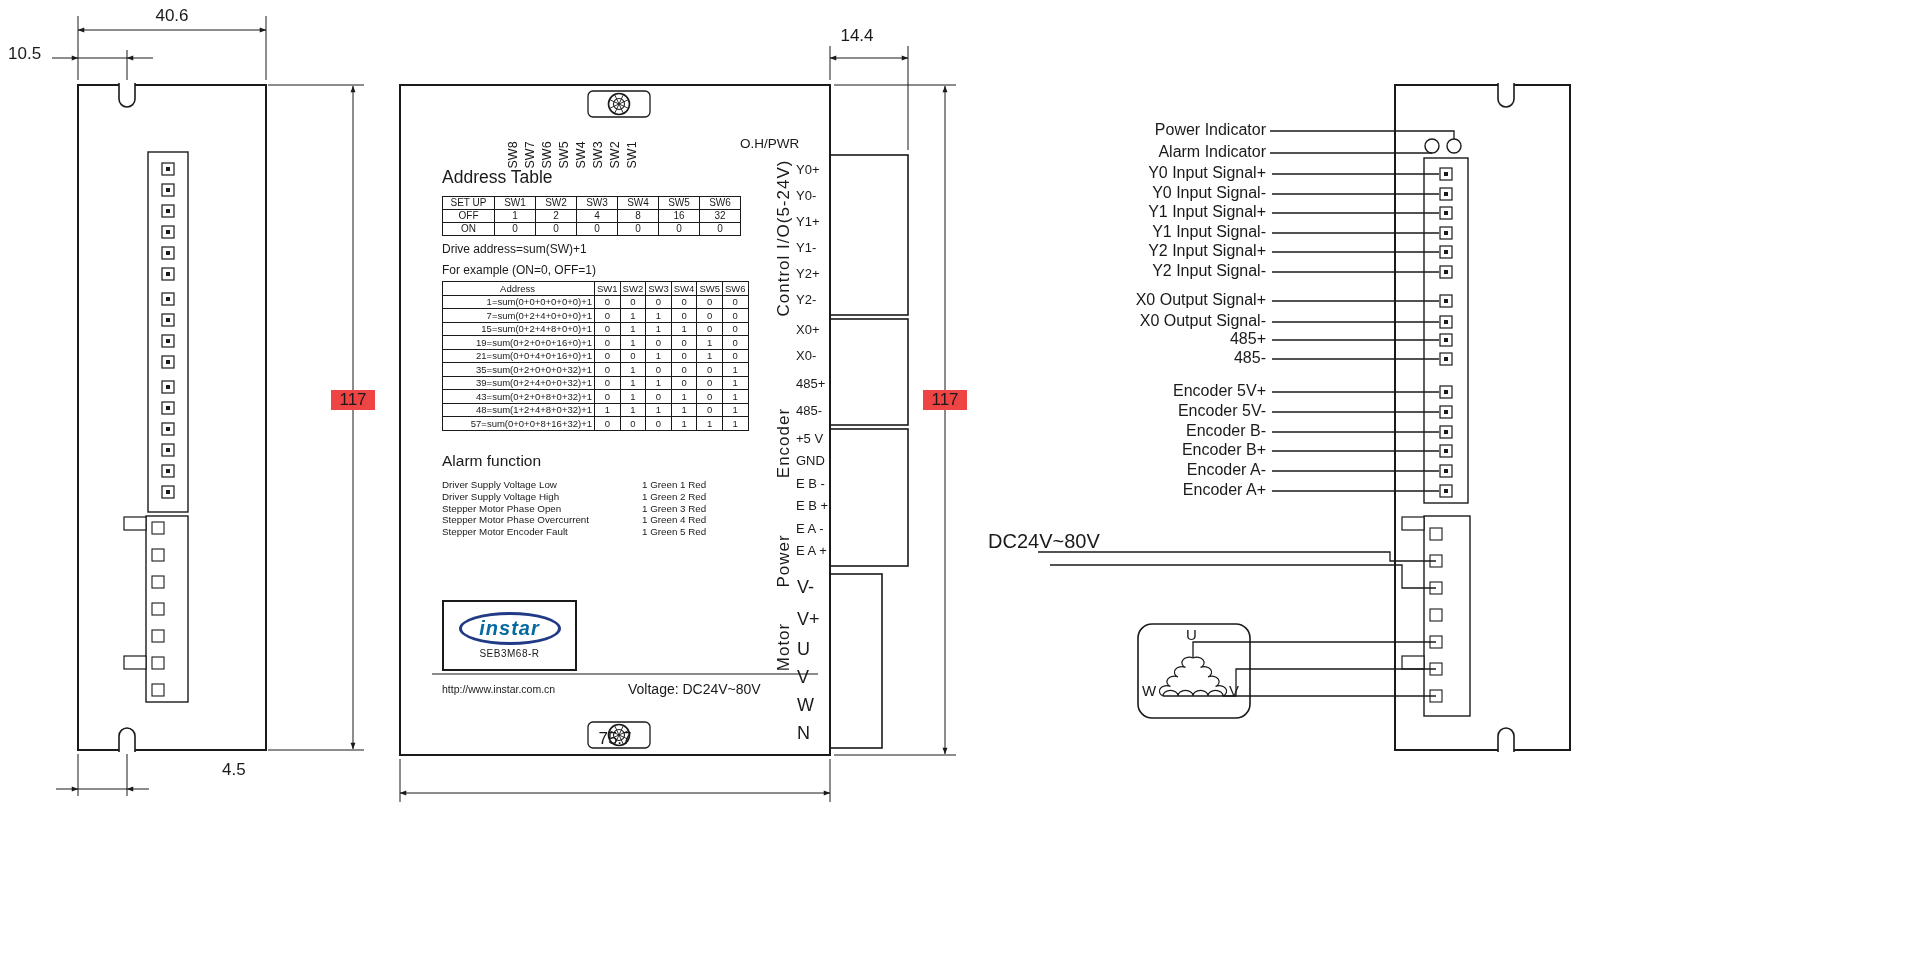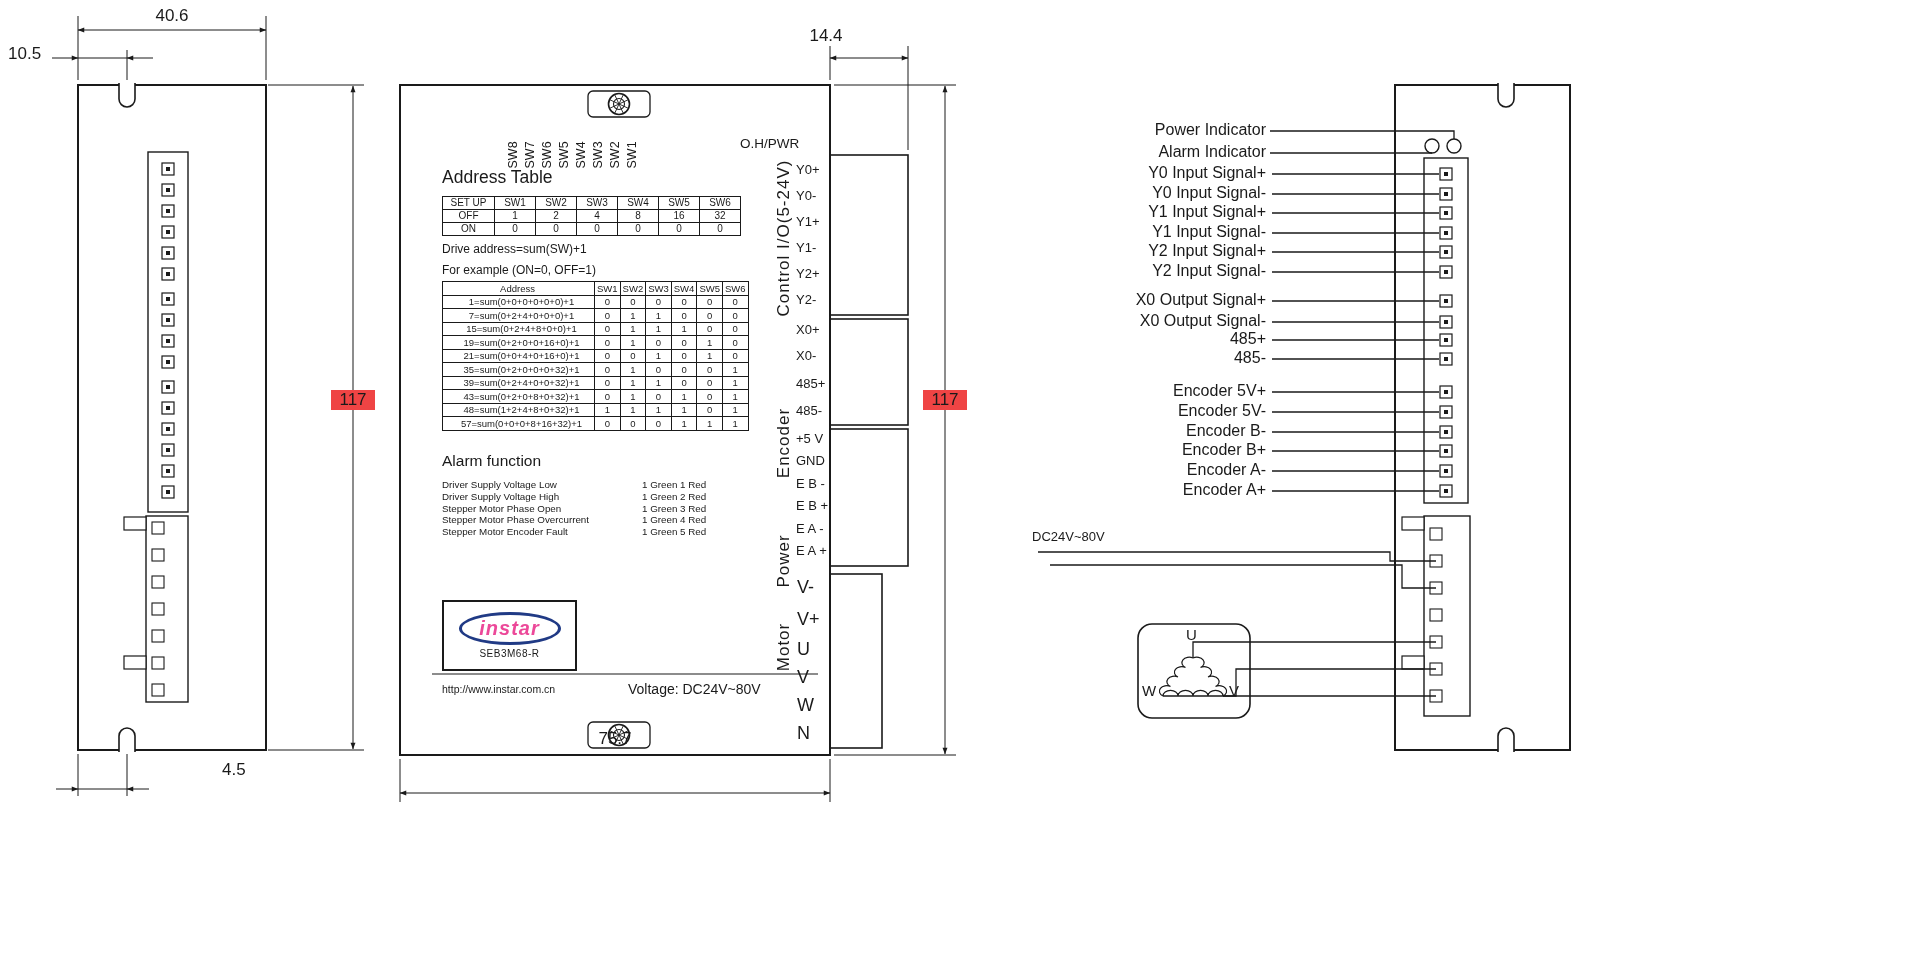--- a/index.html
+++ b/index.html
@@ -15,36 +15,36 @@
   .h1{left:442px;top:167px;font-size:17.5px}
   .h2{left:442px;top:452px;font-size:15.5px}
   .note{font-size:12px}
   .tbl{position:absolute;border-collapse:collapse;table-layout:fixed}
   .tbl td{border:1.2px solid #1a1a1a;text-align:center;padding:0 2px;line-height:1;white-space:nowrap;height:13px;font-size:10px;overflow:hidden}
   .setup{left:442px;top:196px}
   .setup td{width:41px}
   .setup td:first-child{width:52px}
   .addr{left:442px;top:281px}
   .addr td{font-size:9.5px;height:13.5px;width:25px}
-  .addr td:first-child{width:152px;text-align:center;padding-left:8px}
+  .addr td:first-child{width:152px;text-align:right;padding-left:8px}
   .addr tr:first-child td:first-child{text-align:center;padding-left:0}
   .alarms{position:absolute;left:442px;top:479px;width:300px}
   .arow{display:flex;font-size:9.8px;line-height:11.8px}
   .an{width:200px}
   .logobox{position:absolute;left:442px;top:600px;width:135px;height:71px;border:2px solid #1a1a1a;background:#fff;display:flex;flex-direction:column;align-items:center;justify-content:center;gap:3px}
   .logoellipse{width:102px;height:33px;border:3px solid #203a85;border-radius:50%;display:flex;align-items:center;justify-content:center}
-  .logotext{font-size:20px;font-weight:bold;font-style:italic;color:#ec4899;letter-spacing:1px}
+  .logotext{font-size:20px;font-weight:bold;font-style:italic;color:#0369a1;letter-spacing:1px}
   .model{font-size:10px;letter-spacing:.5px}
   .web{left:442px;top:683px;font-size:10.5px}
   .volt{left:628px;top:681px;font-size:14px}
   .grp{position:absolute;font-size:17px;letter-spacing:1px;text-align:center;height:18px;line-height:18px;transform:rotate(-90deg)}
   .term{position:absolute;left:796px;font-size:13px}
   .term.big{left:797px;font-size:18px}
   .wl{position:absolute;left:1040px;width:226px;text-align:right;font-size:16px}
-  .dc{left:1032px;top:530px;font-size:13px}
+  .dc{left:988px;top:530px;font-size:20px}
   .ml{position:absolute;font-size:15px}
 </style>
 </head>
 <body>
 
 <div class="canvas">
 
 <svg class="art" width="1925" height="965" viewBox="0 0 1925 965">
   <defs>
     <marker id="arr" viewBox="0 0 10 10" refX="9.6" refY="5" markerWidth="12" markerHeight="6.5" orient="auto-start-reverse">
@@ -182,21 +182,21 @@
     <path d="M1193,658 V642 H1436"></path>
     <path d="M1223,696 H1236 V669 H1436"></path>
     <path d="M1163,696 H1436"></path>
   </g>
 </svg>
 
 <div class="t dim" style="left:132px;top:6px;width:80px;text-align:center">40.6</div>
 <div class="t dim" style="left:8px;top:44px">10.5</div>
 <div class="t dim dimbg" style="left:331px;top:390px;width:44px;text-align:center">117</div>
 <div class="t dim" style="left:222px;top:760px">4.5</div>
-<div class="t dim" style="left:786px;top:26px;width:80px;text-align:center">14.4</div>
+<div class="t dim" style="left:817px;top:26px;width:80px;text-align:center">14.4</div>
 <div class="t dim dimbg" style="left:923px;top:390px;width:44px;text-align:center">117</div>
 <div class="t dim" style="left:575px;top:729px;width:80px;text-align:center">75.7</div>
 
 <div class="t sw" style="left:488px">SW8</div>
 <div class="t sw" style="left:505px">SW7</div>
 <div class="t sw" style="left:522px">SW6</div>
 <div class="t sw" style="left:539px">SW5</div>
 <div class="t sw" style="left:556px">SW4</div>
 <div class="t sw" style="left:573px">SW3</div>
 <div class="t sw" style="left:590px">SW2</div>

